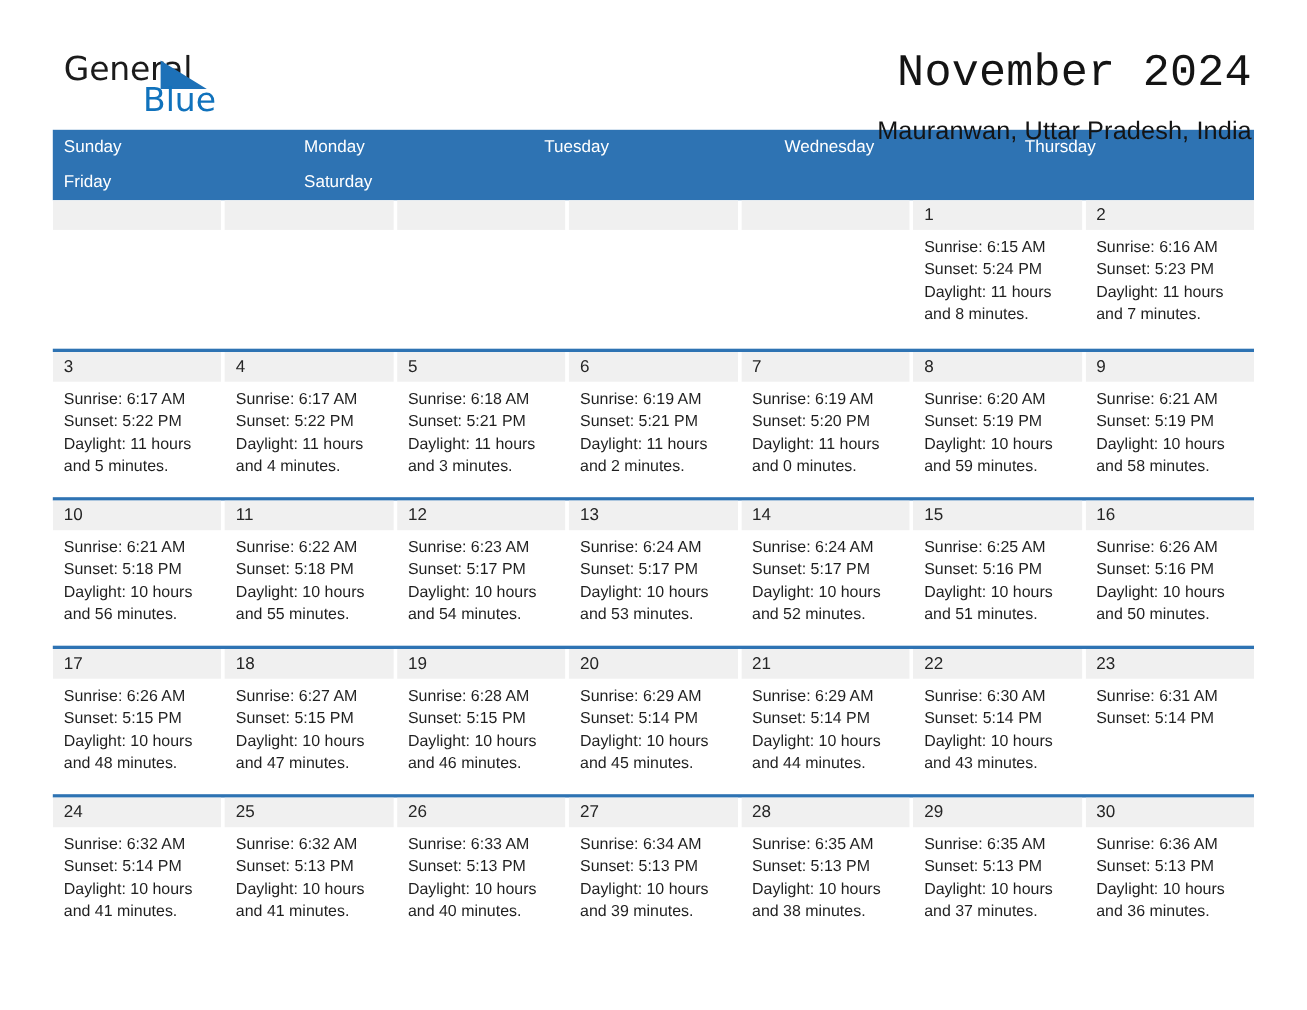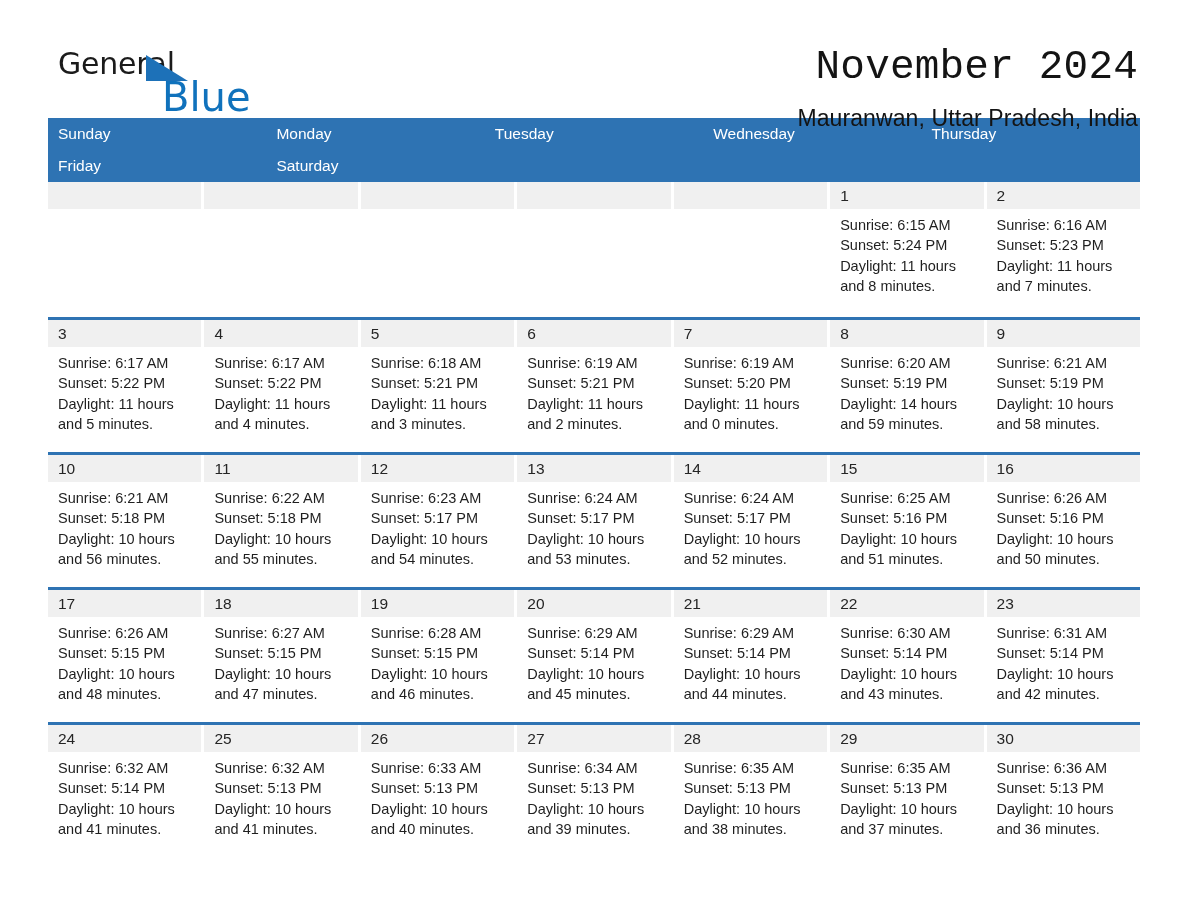--- a/index.html
+++ b/index.html
@@ -53,25 +53,24 @@
     top: 9px;
     width: 0;
     height: 0;
     border-left: 42px solid #1d71b8;
     border-top: 26px solid transparent;
   }
   .logo-blue {
     position: absolute;
     left: 82px;
     top: 28px;
-    font-size: 40px;
+    font-size: 30px;
     color: #1072bc;
     font-family: "DejaVu Sans", sans-serif;
     font-weight: 400;
-    margin-left: 32px;
   }
   .titles {
     text-align: right;
     flex: 1 1 auto;
     padding-right: 2px;
   }
   .month-title {
     font-size: 41px;
     font-weight: 400;
     color: #141414;
@@ -242,21 +241,21 @@
               <div>Sunrise: 6:19 AM</div>
               <div>Sunset: 5:20 PM</div>
               <div class="dl">Daylight: 11 hours and 0 minutes.</div>
             </div>
           </div>
           <div class="cell">
             <div class="daynum">8</div>
             <div class="details">
               <div>Sunrise: 6:20 AM</div>
               <div>Sunset: 5:19 PM</div>
-              <div class="dl">Daylight: 14 hours and 59 minutes.</div>
+              <div class="dl">Daylight: 10 hours and 59 minutes.</div>
             </div>
           </div>
           <div class="cell">
             <div class="daynum">9</div>
             <div class="details">
               <div>Sunrise: 6:21 AM</div>
               <div>Sunset: 5:19 PM</div>
               <div class="dl">Daylight: 10 hours and 58 minutes.</div>
             </div>
           </div>
@@ -366,21 +365,20 @@
               <div>Sunrise: 6:30 AM</div>
               <div>Sunset: 5:14 PM</div>
               <div class="dl">Daylight: 10 hours and 43 minutes.</div>
             </div>
           </div>
           <div class="cell">
             <div class="daynum">23</div>
             <div class="details">
               <div>Sunrise: 6:31 AM</div>
               <div>Sunset: 5:14 PM</div>
-              <div class="dl">Daylight: 10 hours and 42 minutes.</div>
             </div>
           </div>
         </div>
         <div class="weekrow">
           <div class="cell">
             <div class="daynum">24</div>
             <div class="details">
               <div>Sunrise: 6:32 AM</div>
               <div>Sunset: 5:14 PM</div>
               <div class="dl">Daylight: 10 hours and 41 minutes.</div>

